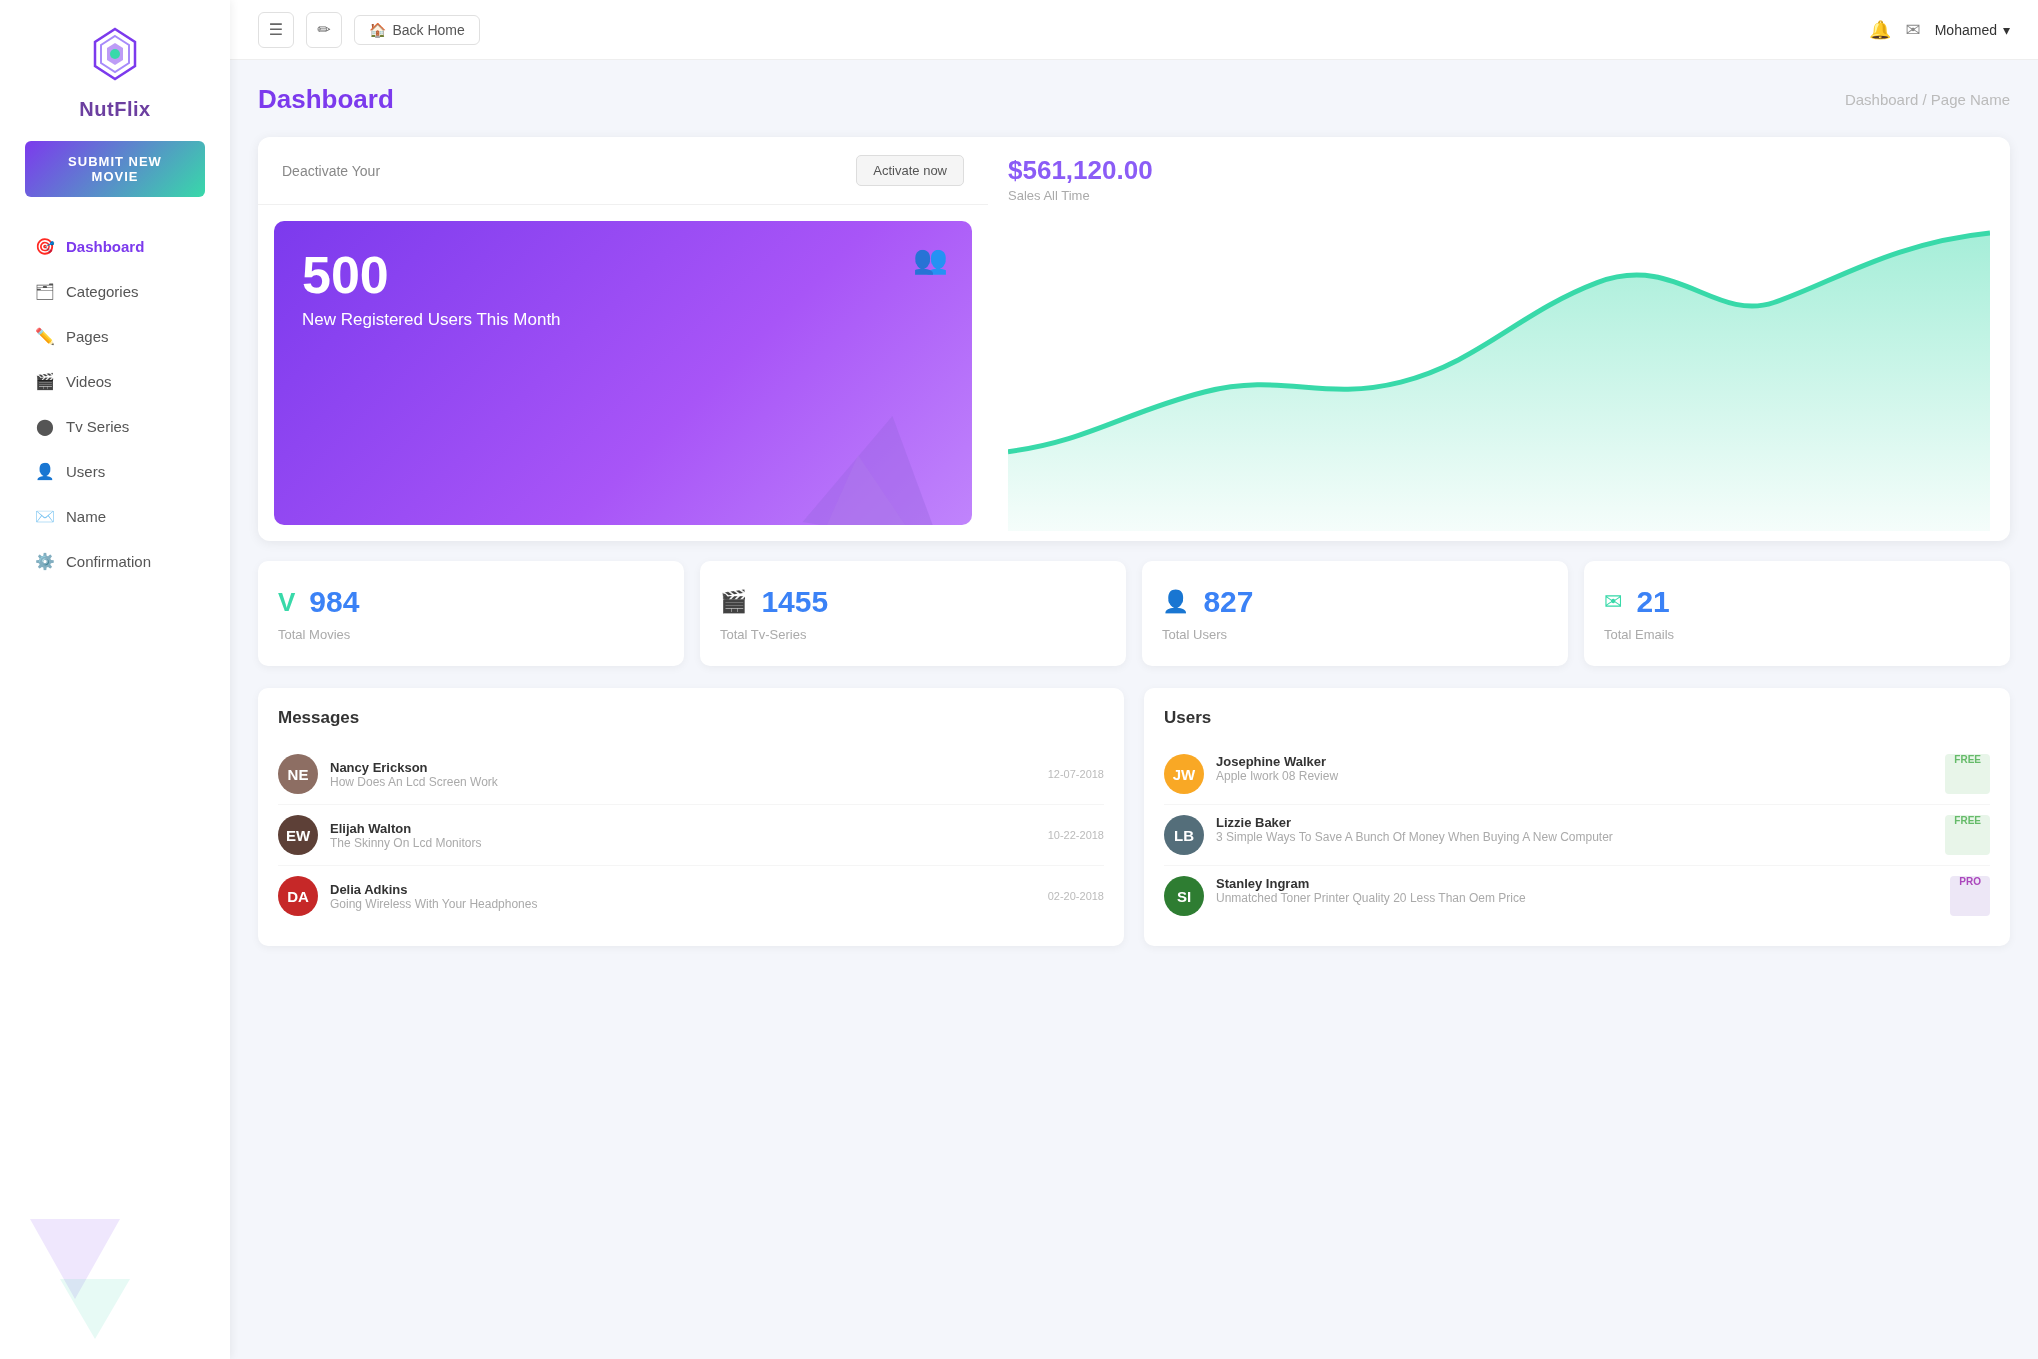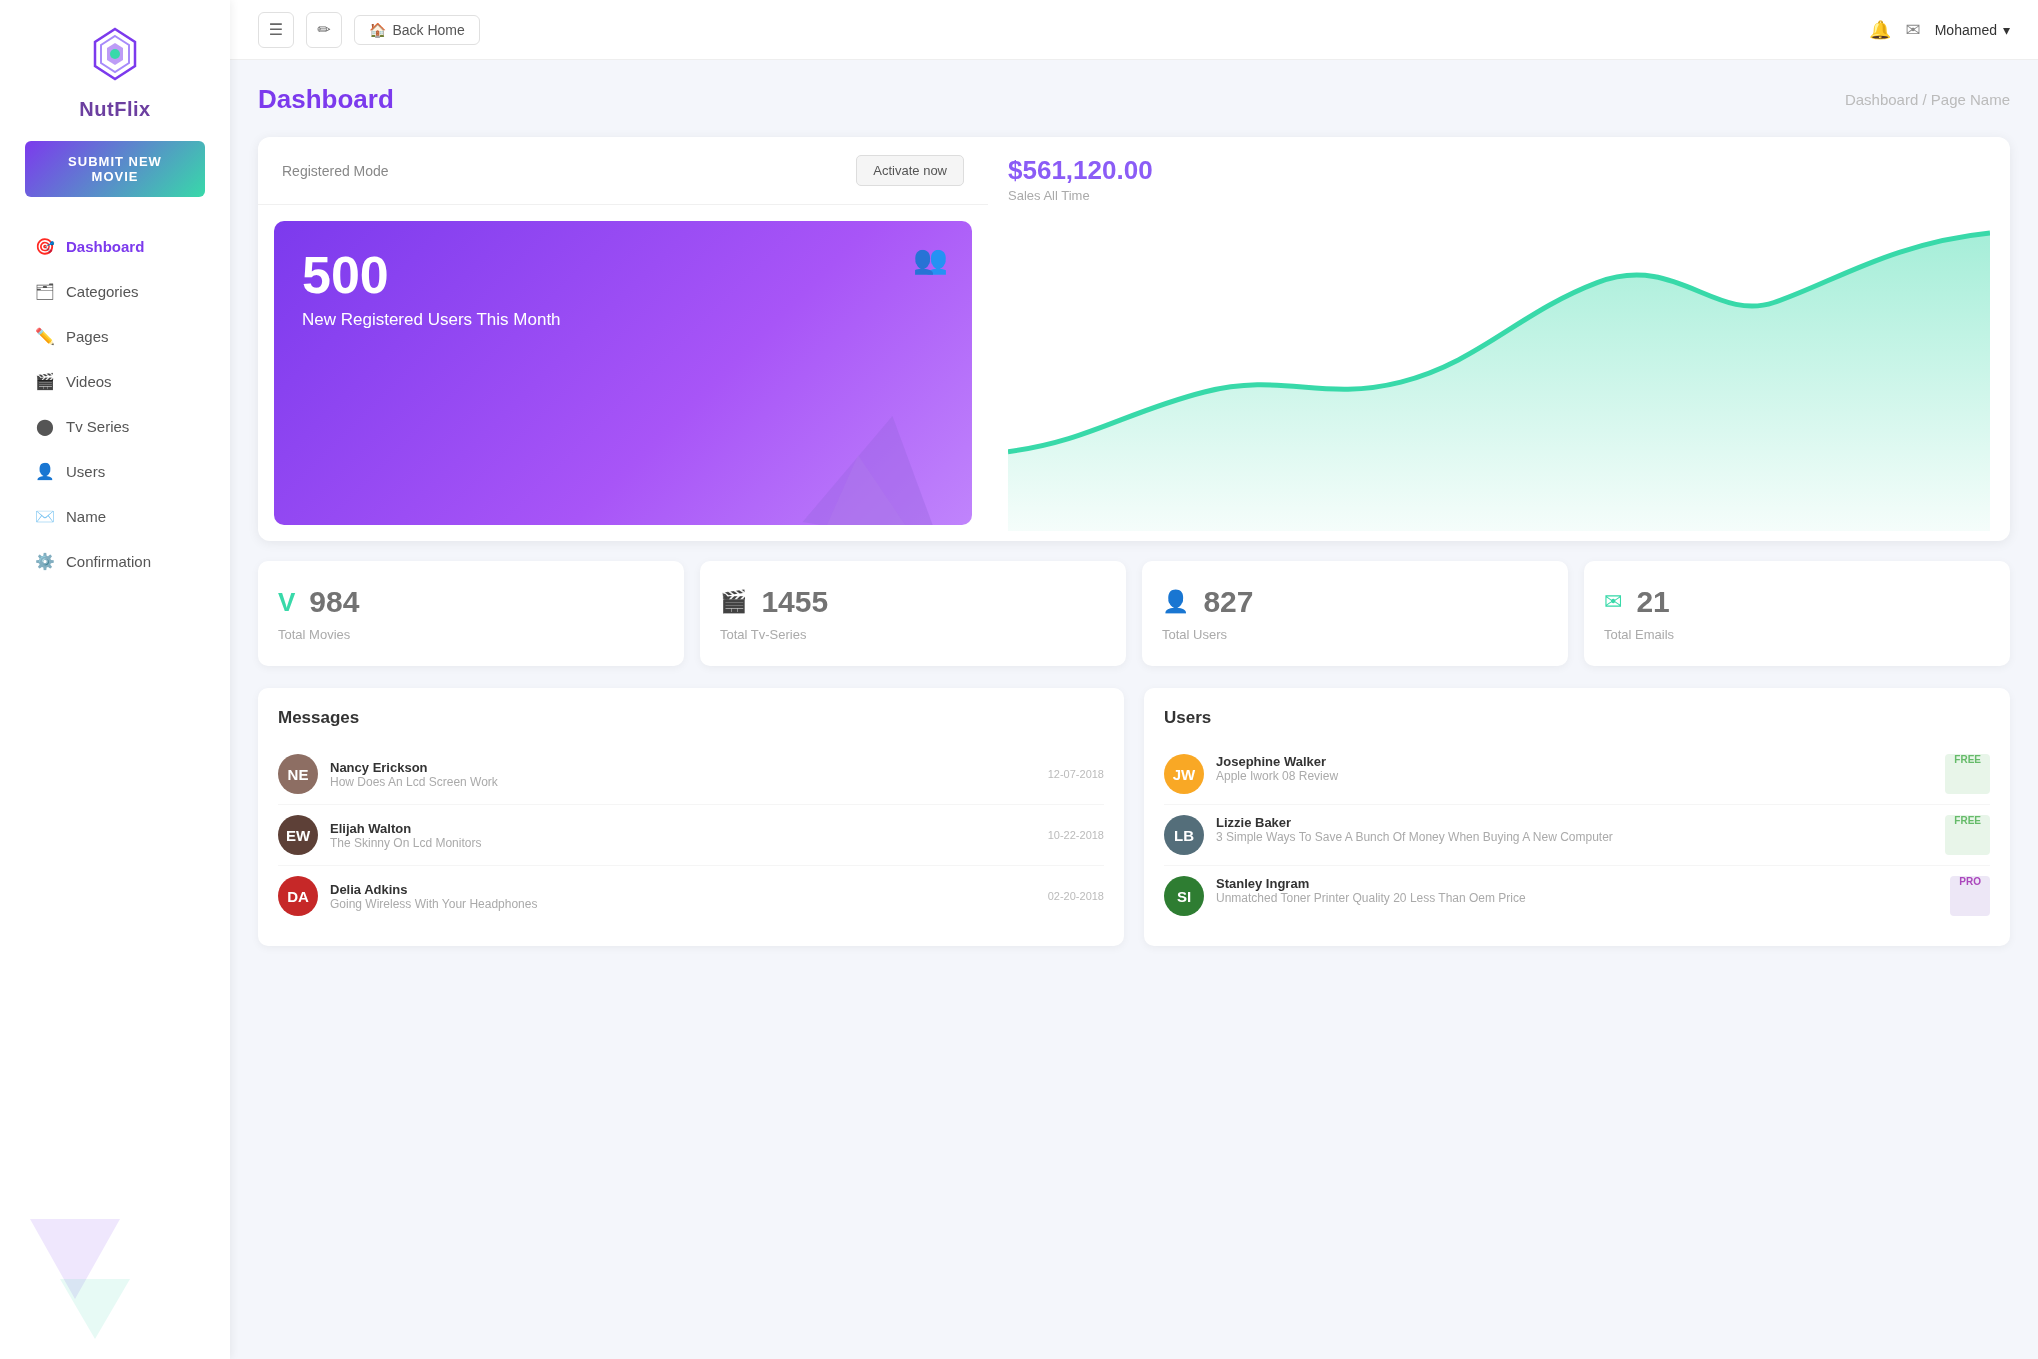--- a/index.html
+++ b/index.html
@@ -259,21 +259,21 @@
       align-items: flex-start;
       gap: 6px;
       box-shadow: 0 2px 8px rgba(0,0,0,0.05);
     }
     .stat-card-row { display: flex; align-items: center; gap: 14px; }
     .stat-icon { font-size: 24px; }
     .stat-icon.green { color: #38d9a9; }
     .stat-icon.teal { color: #4dd0c4; }
     .stat-icon.purple { color: #a78bfa; }
     .stat-icon.mint { color: #38d9a9; }
-    .stat-number { font-size: 30px; font-weight: 700; color: #737373; }
+    .stat-number { font-size: 30px; font-weight: 700; color: #3b82f6; }
     .stat-label { font-size: 13px; color: #aaa; margin-top: 2px; }
 
     
     .bottom-section {
       display: grid;
       grid-template-columns: 1fr 1fr;
       gap: 20px;
     }
     .section-card {
       background: #fff;
@@ -442,21 +442,21 @@
       <div class="breadcrumb">
         <span>Dashboard</span>
         <span> / </span>
         <span>Page Name</span>
       </div>
     </div>
 
     <div class="stats-top">
       <div class="stats-left">
         <div class="deactivate-bar">
-          <span class="deactivate-label">Registered Mode</span>
+          <span class="deactivate-label">Deactivate Your</span>
           <button class="activate-btn">Activate now</button>
         </div>
         <div class="new-users-card">
           <div class="new-users-number">500</div>
           <div class="new-users-label">New Registered Users This Month</div>
           <div class="new-users-icon">👥</div>
           <div class="new-users-triangle"></div>
           <div class="new-users-triangle2"></div>
         </div>
       </div>

